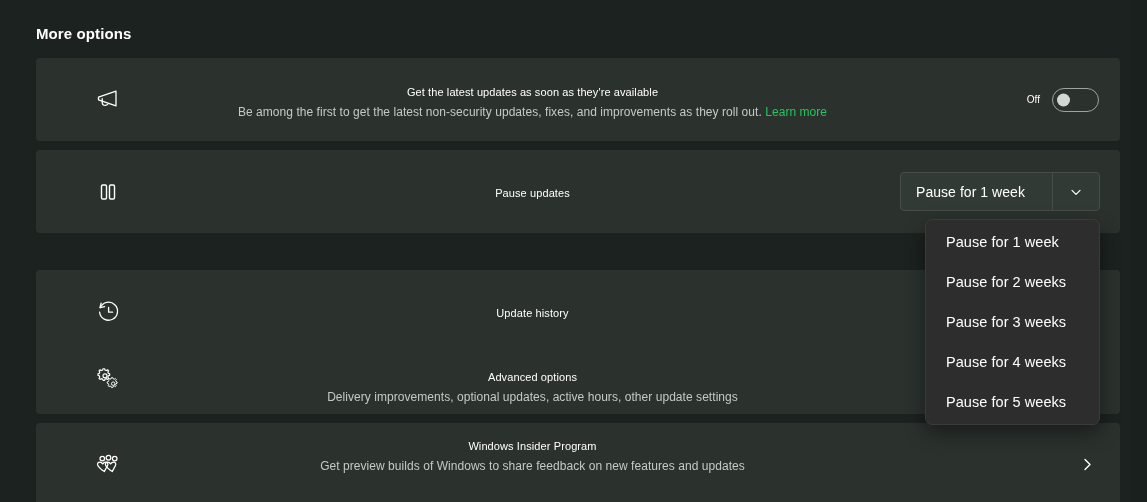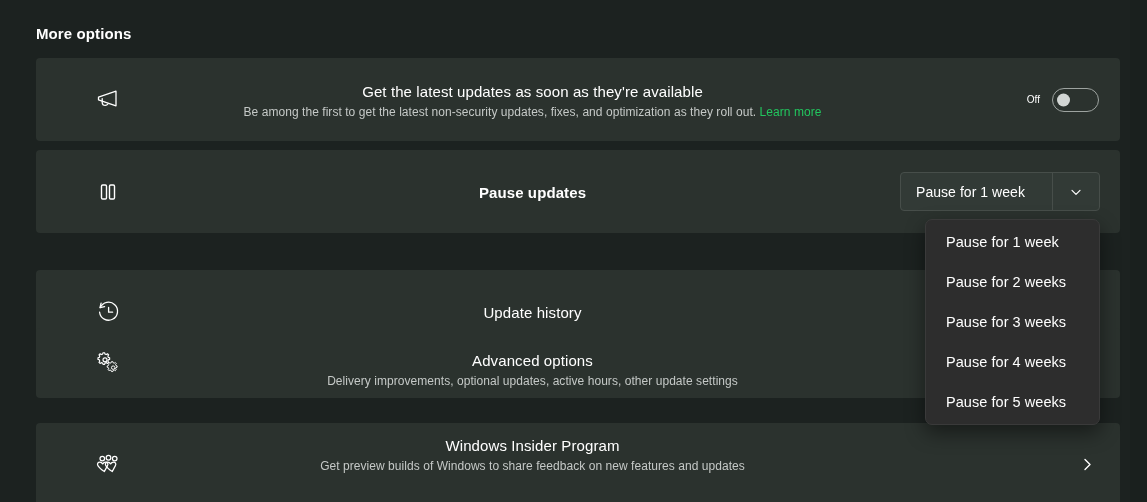--- a/index.html
+++ b/index.html
@@ -69,21 +69,21 @@
   }
   .card-icon svg { display: block; }
 
   .card-text {
     position: absolute;
     left: 109px;
     right: 200px;
   }
 
   .card-title {
-    font-size: 15px;
+    font-size: 11px;
     color: #ffffff;
     line-height: 20px;
     letter-spacing: 0.1px;
   }
 
   .card-sub {
     font-size: 12px;
     color: #c5c9c7;
     line-height: 17px;
     margin-top: 2px;
@@ -211,31 +211,31 @@
 
   <div class="card" style="top:58px; height:83px;">
     <div class="card-icon">
       <svg width="26" height="26" viewBox="0 0 26 26" fill="none" stroke="currentColor" stroke-width="1.3" stroke-linejoin="round" stroke-linecap="round">
         <path d="M3.5 10.2 L21 4.2 L21 18.8 L3.5 12.8 Z"></path>
         <path d="M7.2 11.6 L7.2 15.2 C7.2 17.1 8.7 18.4 10.3 18.4 C11.4 18.4 12.3 17.9 12.9 17"></path>
       </svg>
     </div>
     <div class="card-text" style="top:24px;">
       <div class="card-title">Get the latest updates as soon as they're available</div>
-      <div class="card-sub"><span>Be among the first to get the latest non-security updates, fixes, and optimization as they roll out.</span> <span class="link">Learn more</span></div>
+      <div class="card-sub"><span>Be among the first to get the latest non-security updates, fixes, and improvements as they roll out.</span> <span class="link">Learn more</span></div>
     </div>
     <div class="toggle-wrap">
       <span class="toggle-label">Off</span>
       <div class="toggle">
         <span class="knob"></span>
       </div>
     </div>
   </div>
 
-  <div class="card" style="top:150px; height:83px;font-weight:bold;">
+  <div class="card" style="top:150px; height:83px;">
     <div class="card-icon">
       <svg width="24" height="24" viewBox="0 0 24 24" fill="none" stroke="currentColor" stroke-width="1.4">
         <rect x="5.5" y="5" width="5" height="14" rx="1.2"></rect>
         <rect x="13.5" y="5" width="5" height="14" rx="1.2"></rect>
       </svg>
     </div>
     <div class="card-text" style="top:33px;">
       <div class="card-title">Pause updates</div>
     </div>
   </div>
@@ -246,21 +246,21 @@
         <path d="M4.3 8.6 A9 9 0 1 1 3.6 13.2"></path>
         <polyline points="8.6,7.6 4.0,8.7 5.1,4.1"></polyline>
         <polyline points="12.6,8.4 12.6,13.2 16.6,13.2"></polyline>
       </svg>
     </div>
     <div class="card-text" style="top:33px;">
       <div class="card-title">Update history</div>
     </div>
   </div>
 
-  <div class="card" style="top:328px; height:70px;">
+  <div class="card" style="top:344px; height:70px;">
     <div class="card-icon">
       <svg width="26" height="26" viewBox="0 0 26 26" fill="none" stroke="currentColor" stroke-width="1.25" stroke-linejoin="round">
         <g transform="translate(9,8.6) scale(0.92)">
           <path d="M0,-6.2 L1.55,-5.75 L2.75,-6.6 L3.95,-5.4 L3.1,-4.2 L3.55,-2.65 L5.05,-2.2 L5.05,-0.5 L3.55,-0.05 L3.1,1.5 L3.95,2.7 L2.75,3.9 L1.55,3.05 L0,3.5 L-0.45,5 L-2.15,5 L-2.6,3.5 L-4.15,3.05 L-5.35,3.9 L-6.55,2.7 L-5.7,1.5 L-6.15,-0.05 L-7.65,-0.5 L-7.65,-2.2 L-6.15,-2.65 L-5.7,-4.2 L-6.55,-5.4 L-5.35,-6.6 L-4.15,-5.75 L-2.6,-6.2 L-2.15,-7.7 L-0.45,-7.7 Z" transform="translate(1.1,1.35)"></path>
           <circle cx="1.1" cy="1.35" r="2.2"></circle>
         </g>
         <g transform="translate(17.3,16.6) scale(0.78)">
           <path d="M0,-6.2 L1.55,-5.75 L2.75,-6.6 L3.95,-5.4 L3.1,-4.2 L3.55,-2.65 L5.05,-2.2 L5.05,-0.5 L3.55,-0.05 L3.1,1.5 L3.95,2.7 L2.75,3.9 L1.55,3.05 L0,3.5 L-0.45,5 L-2.15,5 L-2.6,3.5 L-4.15,3.05 L-5.35,3.9 L-6.55,2.7 L-5.7,1.5 L-6.15,-0.05 L-7.65,-0.5 L-7.65,-2.2 L-6.15,-2.65 L-5.7,-4.2 L-6.55,-5.4 L-5.35,-6.6 L-4.15,-5.75 L-2.6,-6.2 L-2.15,-7.7 L-0.45,-7.7 Z" transform="translate(1.1,1.35)"></path>
           <circle cx="1.1" cy="1.35" r="2.2"></circle>
         </g>

